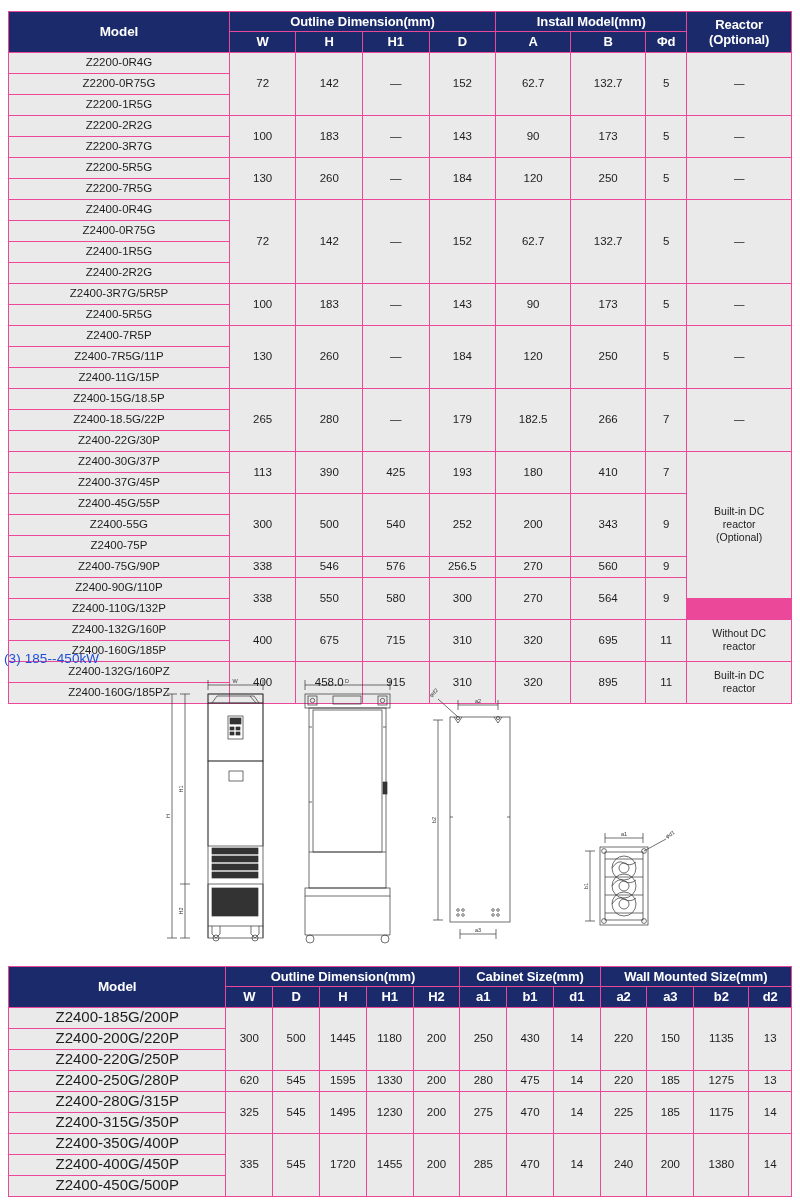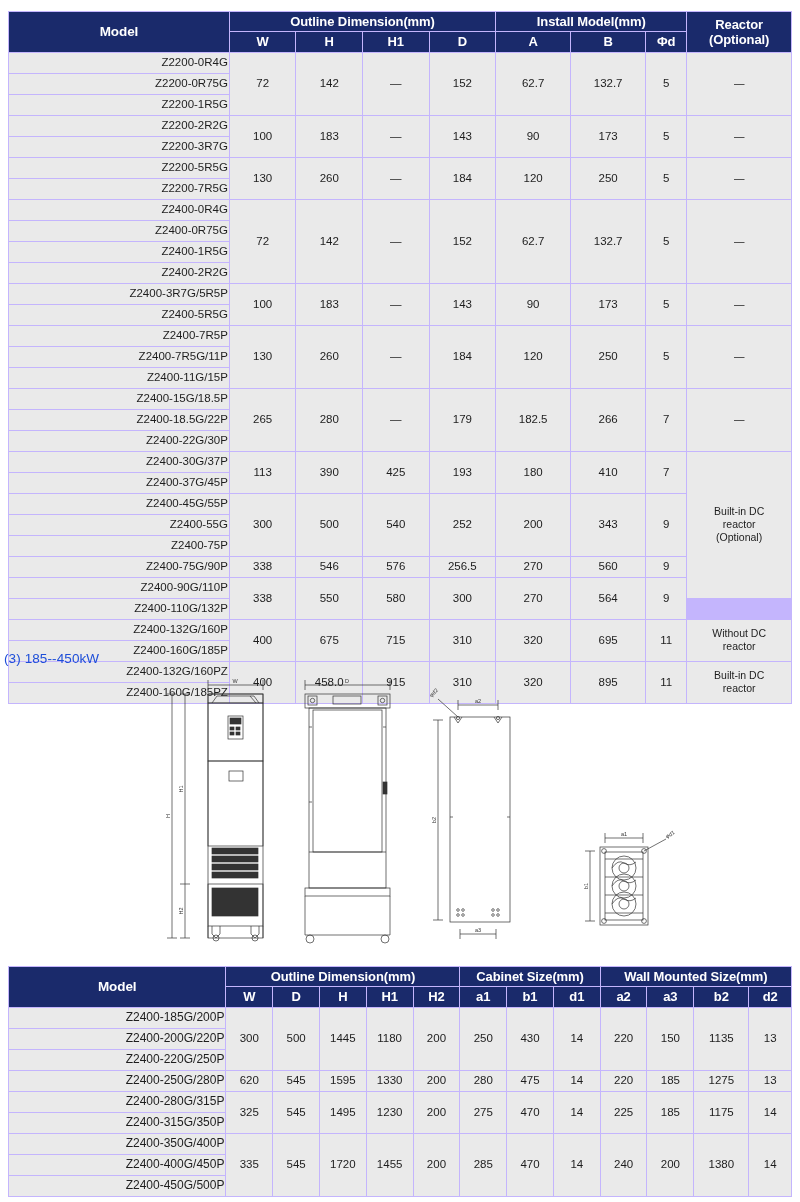--- a/index.html
+++ b/index.html
@@ -13,21 +13,21 @@
     width: 800px;
     height: 1202px;
     background: #ffffff;
     overflow: hidden;
   }
 
   
   .spec-table {
     border-collapse: separate;
     border-spacing: 1px;
-    background: #c4b5fd;
+    background: #ec4899;
     table-layout: fixed;
   }
   .spec-table th {
     background: #1a2a6b;
     color: #ffffff;
     font-weight: bold;
     text-align: center;
     vertical-align: middle;
     padding: 2px 1px;
     line-height: 1.18;
@@ -37,21 +37,20 @@
     background: #eaeaea;
     color: #1d1d1d;
     text-align: center;
     vertical-align: middle;
     padding: 0px 1px;
     line-height: 1.1;
     font-weight: 400;
   }
   .spec-table td.model {
     font-size: 11.5px;
-    text-align: right;
   }
   .spec-table td.val {
     font-size: 11.5px;
   }
   .spec-table td.reactor {
     font-size: 10.5px;
     line-height: 1.25;
   }
 
   
@@ -61,21 +60,21 @@
   #table1 th.h-sub   { font-size: 13px; }
   #table1 th.h-reactor { font-size: 13px; }
   #table1 td { height: 20px; }
 
   
   #table2 { position: absolute; left: 8px; top: 966px; width: 784px; }
   #table2 th.h-model { font-size: 13.5px; }
   #table2 th.h-group { font-size: 13px; }
   #table2 th.h-sub   { font-size: 13px; }
   #table2 td { height: 20px; }
-  #table2 td.model { font-size: 12px; margin-top: 12px; }
+  #table2 td.model { font-size: 15px; margin-top: 12px; }
 
   
   #section-title {
     position: absolute;
     left: 4px;
     top: 651px;
     font-size: 13.5px;
     color: #1d4ed8;
     letter-spacing: 0.1px;
   }

